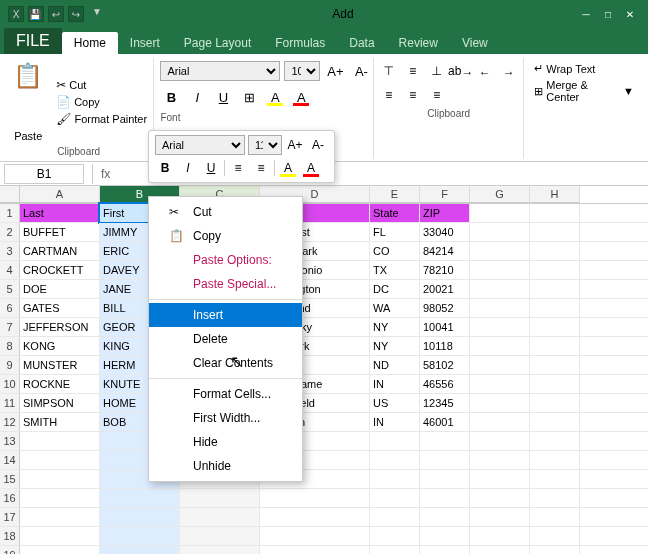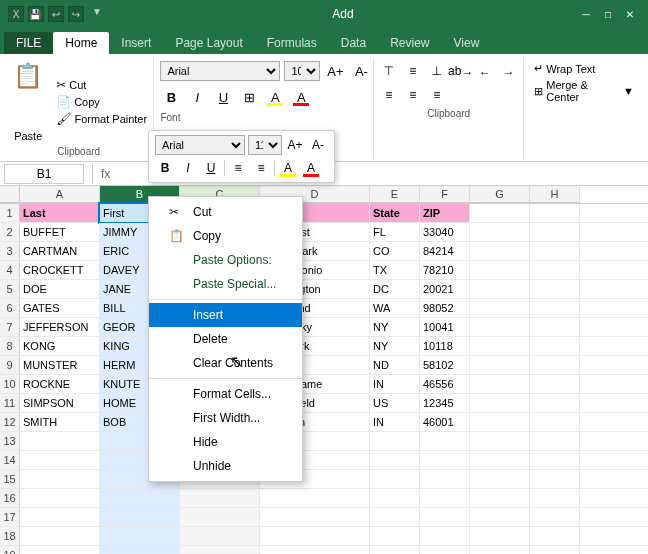--- a/index.html
+++ b/index.html
@@ -2,21 +2,21 @@
 <html><head>
   <meta charset="utf-8">
   <style>
     * { margin: 0; padding: 0; box-sizing: border-box; }
     body { font-family: 'Segoe UI', Arial, sans-serif; font-size: 12px; background: #fff; width: 648px; height: 554px; overflow: hidden; }
 
     
     .title-bar { background: #217346; height: 28px; display: flex; align-items: center; padding: 0 8px; color: white; font-size: 12px; }
     .title-bar-icons { display: flex; gap: 4px; margin-right: 8px; }
     .title-icon { width: 16px; height: 16px; background: #1a5c38; border: 1px solid #155128; display: flex; align-items: center; justify-content: center; font-size: 10px; color: #ccc; cursor: pointer; }
-    .title-text { flex: 1; text-align: center; font-size: 12px; color: #ffffff; }
+    .title-text { flex: 1; text-align: center; font-size: 12px; color: #000000; }
     .title-window-controls { display: flex; gap: 2px; }
     .window-btn { width: 20px; height: 16px; display: flex; align-items: center; justify-content: center; font-size: 10px; color: white; cursor: pointer; }
 
     
     .tab-bar { background: #217346; display: flex; align-items: flex-end; height: 26px; padding-left: 4px; }
     .tab { padding: 4px 12px; font-size: 12px; cursor: pointer; color: #cce6d3; border-radius: 2px 2px 0 0; }
     .tab.active { background: #fff; color: #000; font-weight: normal; }
 
     
     .ribbon { background: #fff; border-bottom: 1px solid #ccc; padding: 4px 4px 2px 4px; display: flex; align-items: stretch; min-height: 88px; }
@@ -54,21 +54,21 @@
     .mini-size-select { font-size: 11px; border: 1px solid #aaa; padding: 1px 2px; width: 34px; height: 20px; }
     .mini-btn { width: 20px; height: 20px; border: 1px solid transparent; background: none; cursor: pointer; font-size: 12px; display: flex; align-items: center; justify-content: center; border-radius: 2px; }
     .mini-bold { font-weight: bold; }
     .mini-italic { font-style: italic; }
     .mini-format-row { display: flex; gap: 3px; align-items: center; }
 
     
     .context-menu { position: absolute; top: 196px; left: 148px; background: #fff; border: 1px solid #ccc; box-shadow: 3px 3px 8px rgba(0,0,0,0.25); width: 155px; z-index: 30; padding: 3px 0; }
     .ctx-item { padding: 5px 20px; font-size: 12px; cursor: pointer; display: flex; align-items: center; gap: 8px; color: #000; }
     .ctx-item:hover, .ctx-item.highlighted { background: #0078d4; color: #fff; }
-    .ctx-item.disabled { color: #14532d; cursor: default; }
+    .ctx-item.disabled { color: #be185d; cursor: default; }
     .ctx-separator { height: 1px; background: #ddd; margin: 3px 0; }
     .ctx-icon { width: 16px; font-size: 12px; }
 
     
     .formula-bar { display: flex; align-items: center; height: 24px; border-bottom: 1px solid #ccc; background: #fff; }
     .name-box { width: 80px; border: 1px solid #ccc; margin: 2px 4px; height: 20px; font-size: 12px; padding: 1px 4px; text-align: center; }
     .formula-divider { width: 1px; background: #ccc; height: 20px; margin: 0 4px; }
     .formula-input { flex: 1; border: none; font-size: 12px; padding: 1px 4px; outline: none; }
 
     
@@ -77,21 +77,21 @@
     .row-header { width: 20px; min-width: 20px; background: #f3f3f3; border-right: 1px solid #ccc; border-bottom: 1px solid #ccc; text-align: center; font-size: 11px; color: #444; }
     .col-header { background: #f3f3f3; border-right: 1px solid #ddd; border-bottom: 1px solid #ccc; text-align: center; font-size: 11px; color: #444; padding: 2px 0; }
     .col-header.selected { background: #217346; color: white; }
     .col-header.highlighted { background: #e2efda; }
 
     .data-row { display: flex; border-bottom: 1px solid #e8e8e8; height: 19px; }
     .row-num { width: 20px; min-width: 20px; background: #f3f3f3; border-right: 1px solid #ccc; text-align: center; font-size: 11px; color: #444; line-height: 19px; }
     .cell { border-right: 1px solid #e8e8e8; font-size: 11px; padding: 2px 3px; overflow: hidden; white-space: nowrap; line-height: 15px; }
     .cell.selected { background: #cce8ff; outline: 2px solid #0078d4; }
     .cell.col-b-selected { background: #ddedff; }
-    .cell.header-row { font-weight: bold; background: #f9a8d4; }
+    .cell.header-row { font-weight: normal; background: #d946ef; }
     .cell.grayed { background: #f5f5f5; color: #999; }
 
     
     .col-a { width: 80px; min-width: 80px; }
     .col-b { width: 80px; min-width: 80px; background: #e8f0fe; }
     .col-c { width: 80px; min-width: 80px; }
     .col-d { width: 110px; min-width: 110px; }
     .col-e { width: 50px; min-width: 50px; }
     .col-f { width: 50px; min-width: 50px; }
     .col-g { width: 60px; min-width: 60px; }
@@ -110,21 +110,21 @@
   </div>
   <div class="title-text">Add</div>
   <div class="title-window-controls">
     <div class="window-btn">─</div>
     <div class="window-btn">□</div>
     <div class="window-btn">✕</div>
   </div>
 </div>
 
 <div class="tab-bar">
-  <div class="tab" style="background:#1a5230;color:white;font-size:12px;">FILE</div>
+  <div class="tab" style="background:#1a5230;color:white;font-size:16px;">FILE</div>
   <div class="tab active">Home</div>
   <div class="tab">Insert</div>
   <div class="tab">Page Layout</div>
   <div class="tab">Formulas</div>
   <div class="tab">Data</div>
   <div class="tab">Review</div>
   <div class="tab">View</div>
 </div>
 
 <div class="ribbon">

